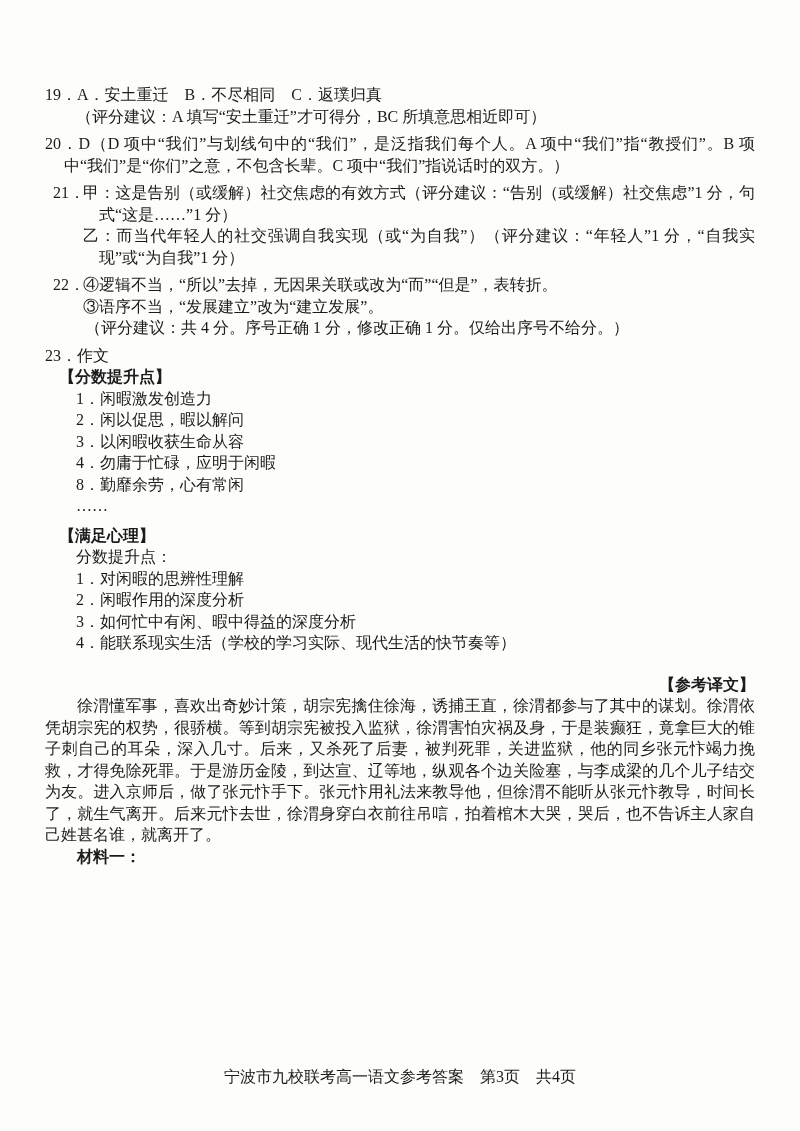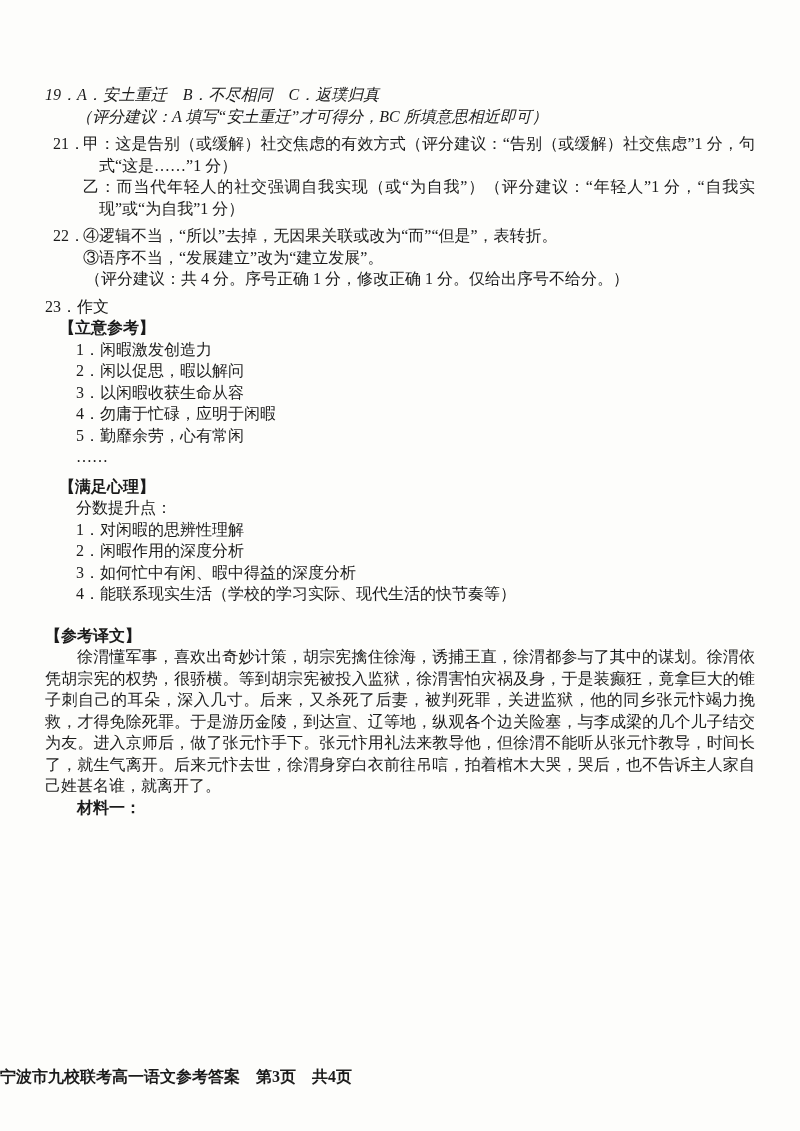--- a/index.html
+++ b/index.html
@@ -3,71 +3,74 @@
 <meta charset="utf-8">
 <style>
   html,body{margin:0;padding:0;}
   body{
     width:800px;height:1131px;background:#fdfdfb;position:relative;overflow:hidden;
     font-family:"Liberation Serif","DejaVu Serif",serif;
     color:#1b1b1b;font-size:16px;line-height:21.5px;
   }
   .page{padding:84px 45px 0 45px;}
   p{margin:0;}
-  .item{margin-bottom:6px;font-style:italic;}
+  .item{margin-bottom:6px;}
   .hang{padding-left:19px;text-indent:-19px;text-align:justify;}
   .rel{position:relative;margin-bottom:6px;}
   .rel .num{position:absolute;left:8px;top:0;}
   .sub{margin-left:38px;padding-left:16px;text-indent:-16px;text-align:justify;}
   .l38{margin-left:38px;text-align:justify;}
   .l52{margin-left:40px;}
   .off18{margin-left:31px;}
-  .bold{font-weight:bold;}
+  .bold{font-weight:bold;text-align:right;}
   .h-inner{margin-left:14px;font-weight:bold;}
   .ind2{text-indent:2em;text-align:justify;}
   .mt8{margin-top:8px;}
   .mt20{margin-top:20px;}
-  .footer{position:absolute;left:0;right:0;bottom:44px;font-weight:bold;}
+  .footer{position:absolute;left:0;right:0;bottom:44px;text-align:center;font-weight:normal;}
 </style>
 </head>
 <body>
 
 <div class="page">
 
   <div class="item">
     <p class="hang"><span class="num-inline">19．</span><span>A．安土重迁　B．不尽相同　C．返璞归真</span></p>
     <p class="off18">（评分建议：A 填写“安土重迁”才可得分，BC 所填意思相近即可）</p>
   </div>
 
+  <div class="item">
+    <p class="hang"><span>20．</span><span>D（D 项中“我们”与划线句中的“我们”，是泛指我们每个人。A 项中“我们”指“教授们”。B 项中“我们”是“你们”之意，不包含长辈。C 项中“我们”指说话时的双方。）</span></p>
+  </div>
 
   <div class="rel">
     <span class="num">21．</span>
     <p class="sub">甲：这是告别（或缓解）社交焦虑的有效方式（评分建议：“告别（或缓解）社交焦虑”1 分，句式“这是……”1 分）</p>
     <p class="sub">乙：而当代年轻人的社交强调自我实现（或“为自我”）（评分建议：“年轻人”1 分，“自我实现”或“为自我”1 分）</p>
   </div>
 
   <div class="rel">
     <span class="num">22．</span>
     <p class="l38">④逻辑不当，“所以”去掉，无因果关联或改为“而”“但是”，表转折。</p>
     <p class="l38">③语序不当，“发展建立”改为“建立发展”。</p>
     <p class="l52">（评分建议：共 4 分。序号正确 1 分，修改正确 1 分。仅给出序号不给分。）</p>
   </div>
 
   <div>
     <p><span>23．</span><span>作文</span></p>
   </div>
 
 
   <div>
-    <p class="h-inner">【立意参考】</p>
+    <p class="h-inner">【分数提升点】</p>
     <p class="off18">1．闲暇激发创造力</p>
     <p class="off18">2．闲以促思，暇以解问</p>
     <p class="off18">3．以闲暇收获生命从容</p>
     <p class="off18">4．勿庸于忙碌，应明于闲暇</p>
-    <p class="off18">5．勤靡余劳，心有常闲</p>
+    <p class="off18">8．勤靡余劳，心有常闲</p>
     <p class="off18">……</p>
   </div>
 
   <div class="mt8">
     <p class="h-inner">【满足心理】</p>
     <p class="off18">分数提升点：</p>
     <p class="off18">1．对闲暇的思辨性理解</p>
     <p class="off18">2．闲暇作用的深度分析</p>
     <p class="off18">3．如何忙中有闲、暇中得益的深度分析</p>
     <p class="off18">4．能联系现实生活（学校的学习实际、现代生活的快节奏等）</p>

